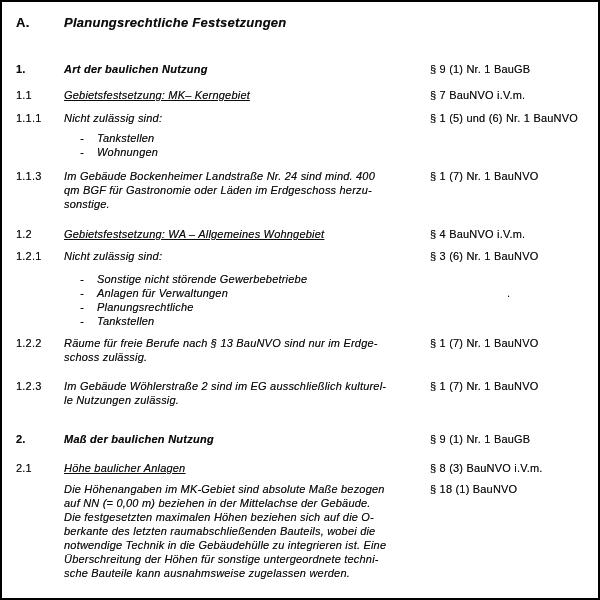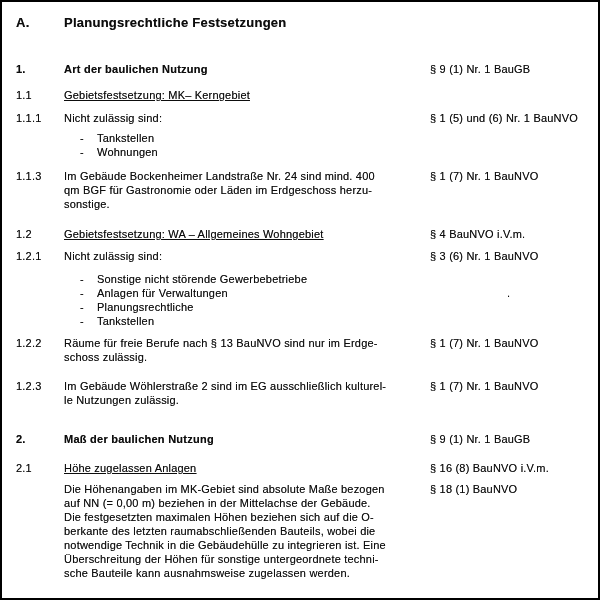--- a/index.html
+++ b/index.html
@@ -13,21 +13,21 @@
     color:#0d0d0d;
     font-size:11px;
     line-height:14px;
     letter-spacing:0.2px;
     padding:13px 12px 0 14px;
     overflow:hidden;
     text-shadow:0 0 0.4px rgba(0,0,0,0.55);
   }
   .row{display:flex;align-items:flex-start;}
   .num{flex:0 0 48px;}
-  .content{flex:0 0 366px;}
+  .content{flex:0 0 366px;font-style:italic;}
   .ref{flex:1 1 auto;white-space:nowrap;}
   .bold{font-weight:bold;letter-spacing:0.25px;}
   .hdr{font-size:13px;line-height:16px;}
   .ul{text-decoration:underline;}
   .line{display:block;}
   .li{display:flex;padding-left:16px;}
   .dash{flex:0 0 17px;}
   .speckle{position:absolute;left:505px;top:284px;}
 </style>
 </head>
@@ -42,20 +42,21 @@
 
   <div class="row" style="margin-bottom:12px">
     <div class="num bold">1.</div>
     <div class="content bold">Art der baulichen Nutzung</div>
     <div class="ref">§ 9 (1) Nr. 1 BauGB</div>
   </div>
 
   <div class="row" style="margin-bottom:9px">
     <div class="num">1.1</div>
     <div class="content"><span class="ul">Gebietsfestsetzung: MK– Kerngebiet</span></div>
+    <div class="ref">§ 7 BauNVO i.V.m.</div>
   </div>
 
   <div class="row" style="margin-bottom:6px">
     <div class="num">1.1.1</div>
     <div class="content">Nicht zulässig sind:</div>
     <div class="ref">§ 1 (5) und (6) Nr. 1 BauNVO</div>
   </div>
 
   <div class="row" style="margin-bottom:10px">
     <div class="num"></div>
@@ -134,22 +135,22 @@
   </div>
 
   <div class="row" style="margin-bottom:15px">
     <div class="num bold">2.</div>
     <div class="content bold">Maß der baulichen Nutzung</div>
     <div class="ref">§ 9 (1) Nr. 1 BauGB</div>
   </div>
 
   <div class="row" style="margin-bottom:7px">
     <div class="num">2.1</div>
-    <div class="content"><span class="ul">Höhe zugelassen Anlagen</span></div>
-    <div class="ref">§ 16 (8) BauNVO i.V.m.</div>
+    <div class="content"><span class="ul">Höhe baulicher Anlagen</span></div>
+    <div class="ref">§ 8 (3) BauNVO i.V.m.</div>
   </div>
 
   <div class="row">
     <div class="num"></div>
     <div class="content">
       <span class="line">Die Höhenangaben im MK-Gebiet sind absolute Maße bezogen</span>
       <span class="line">auf NN (= 0,00 m) beziehen in der Mittelachse der Gebäude.</span>
       <span class="line">Die festgesetzten maximalen Höhen beziehen sich auf die O-</span>
       <span class="line">berkante des letzten raumabschließenden Bauteils, wobei die</span>
       <span class="line">notwendige Technik in die Gebäudehülle zu integrieren ist. Eine</span>

